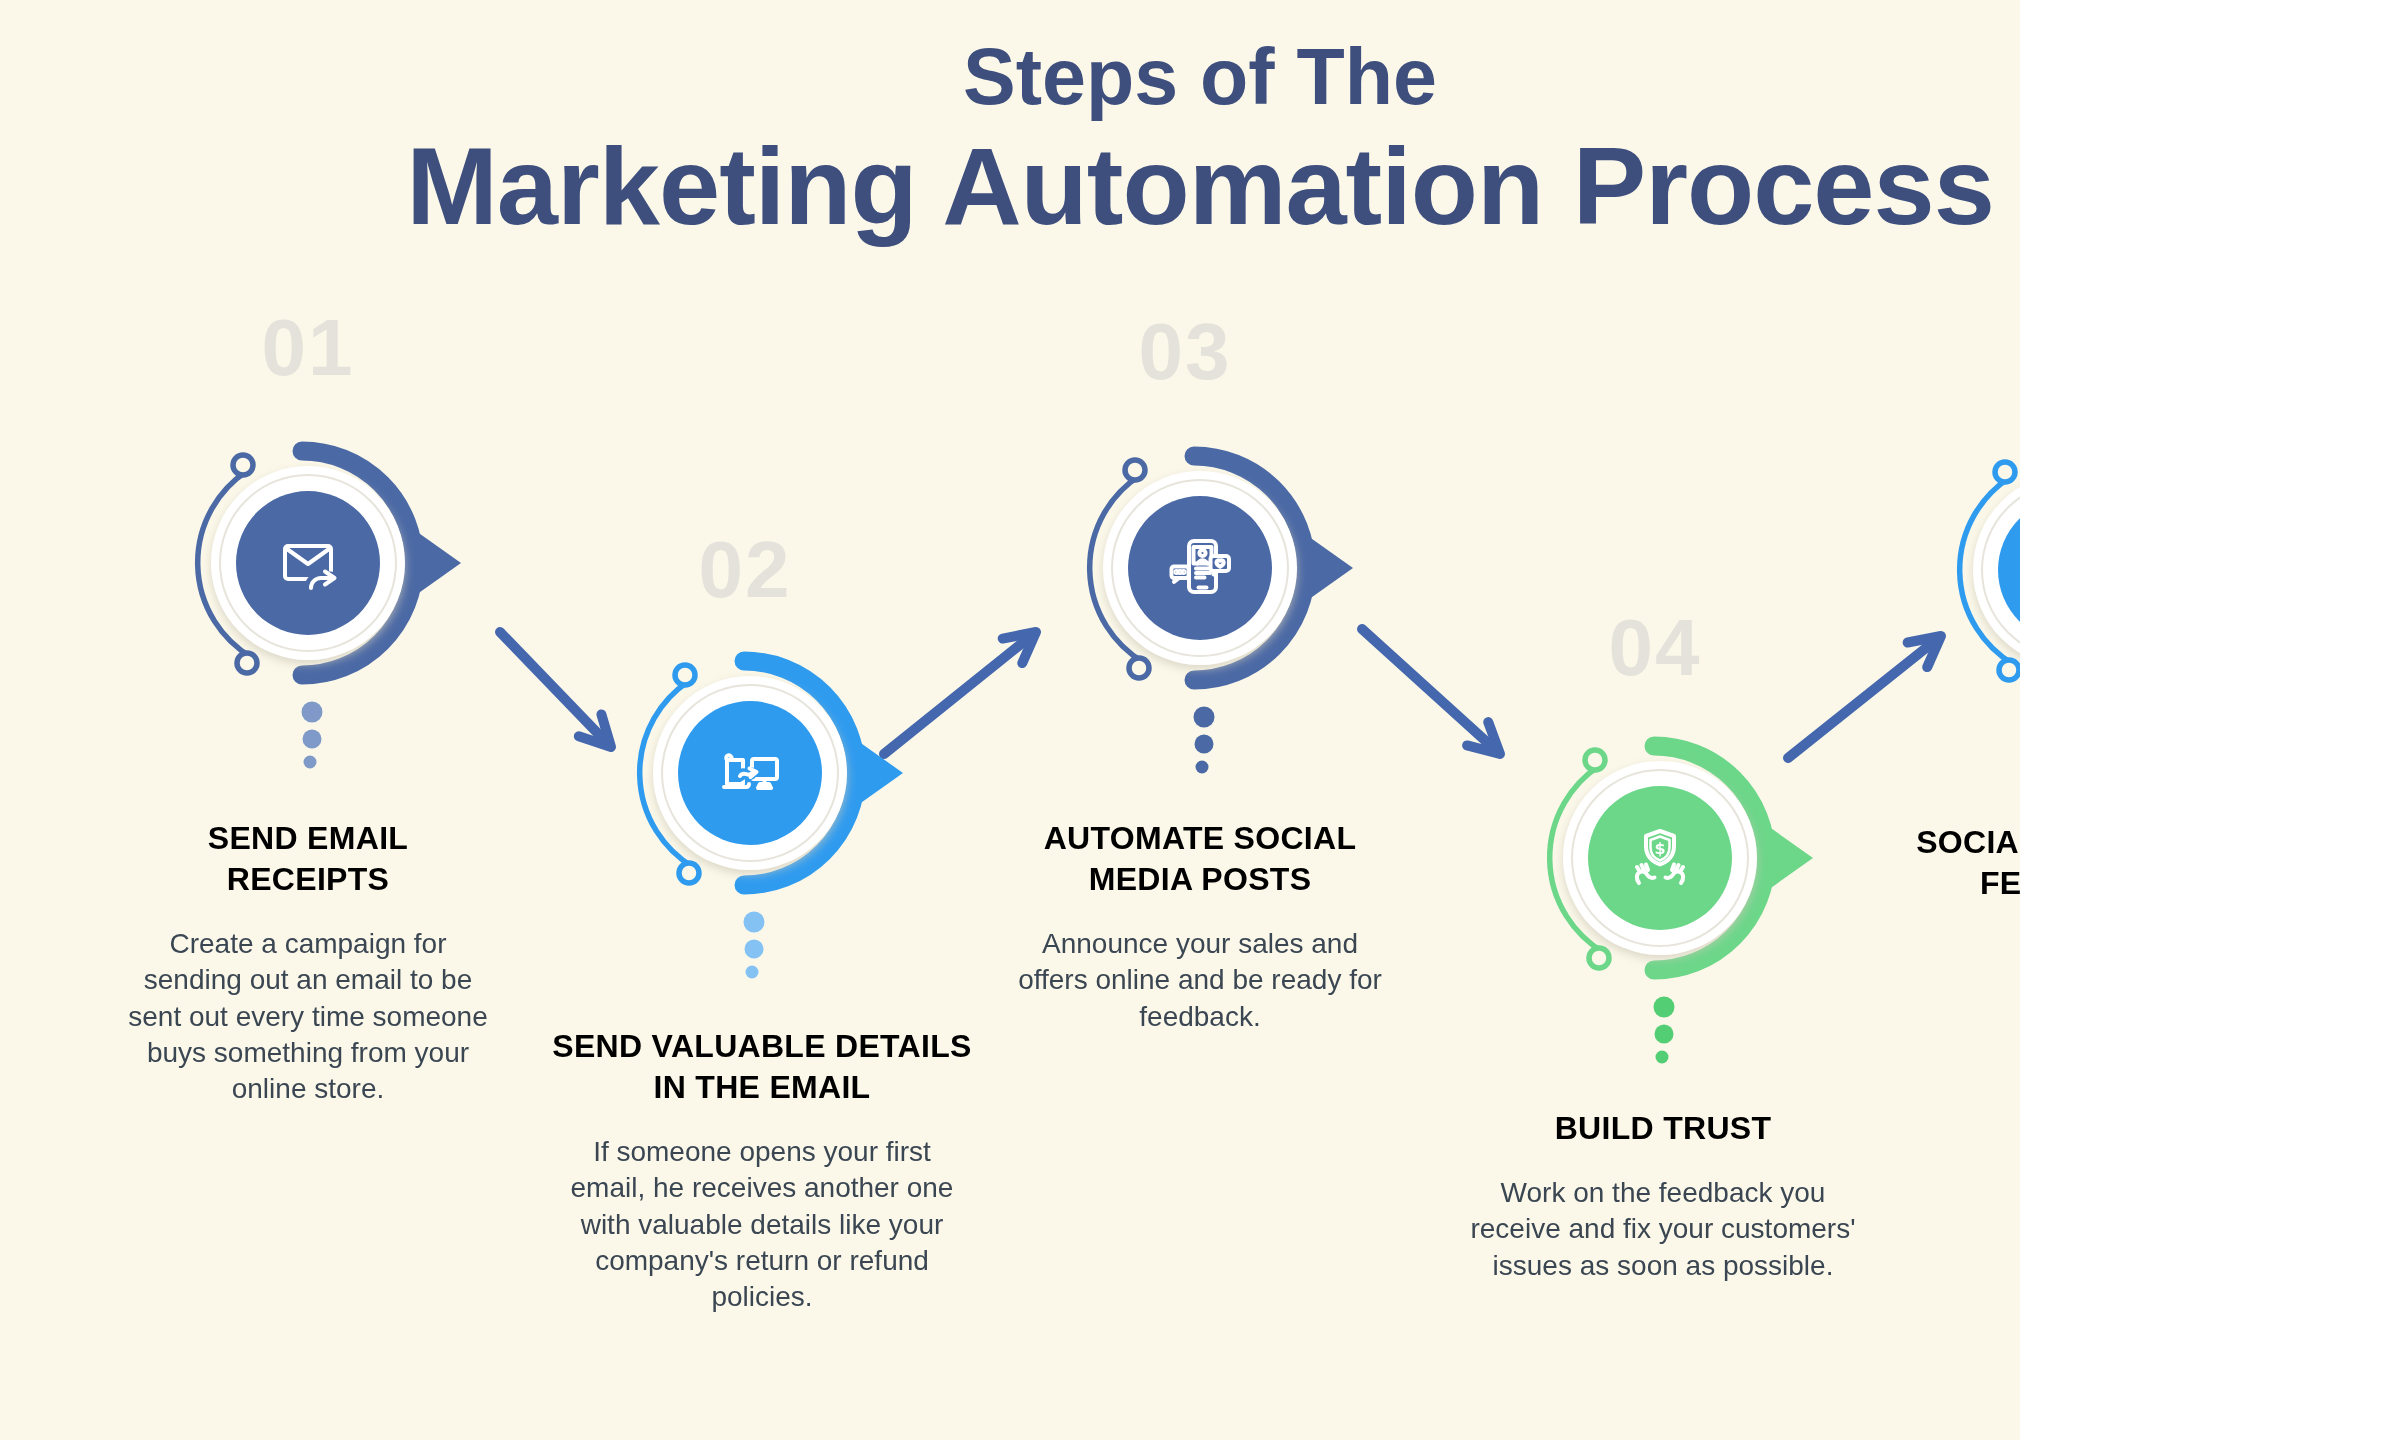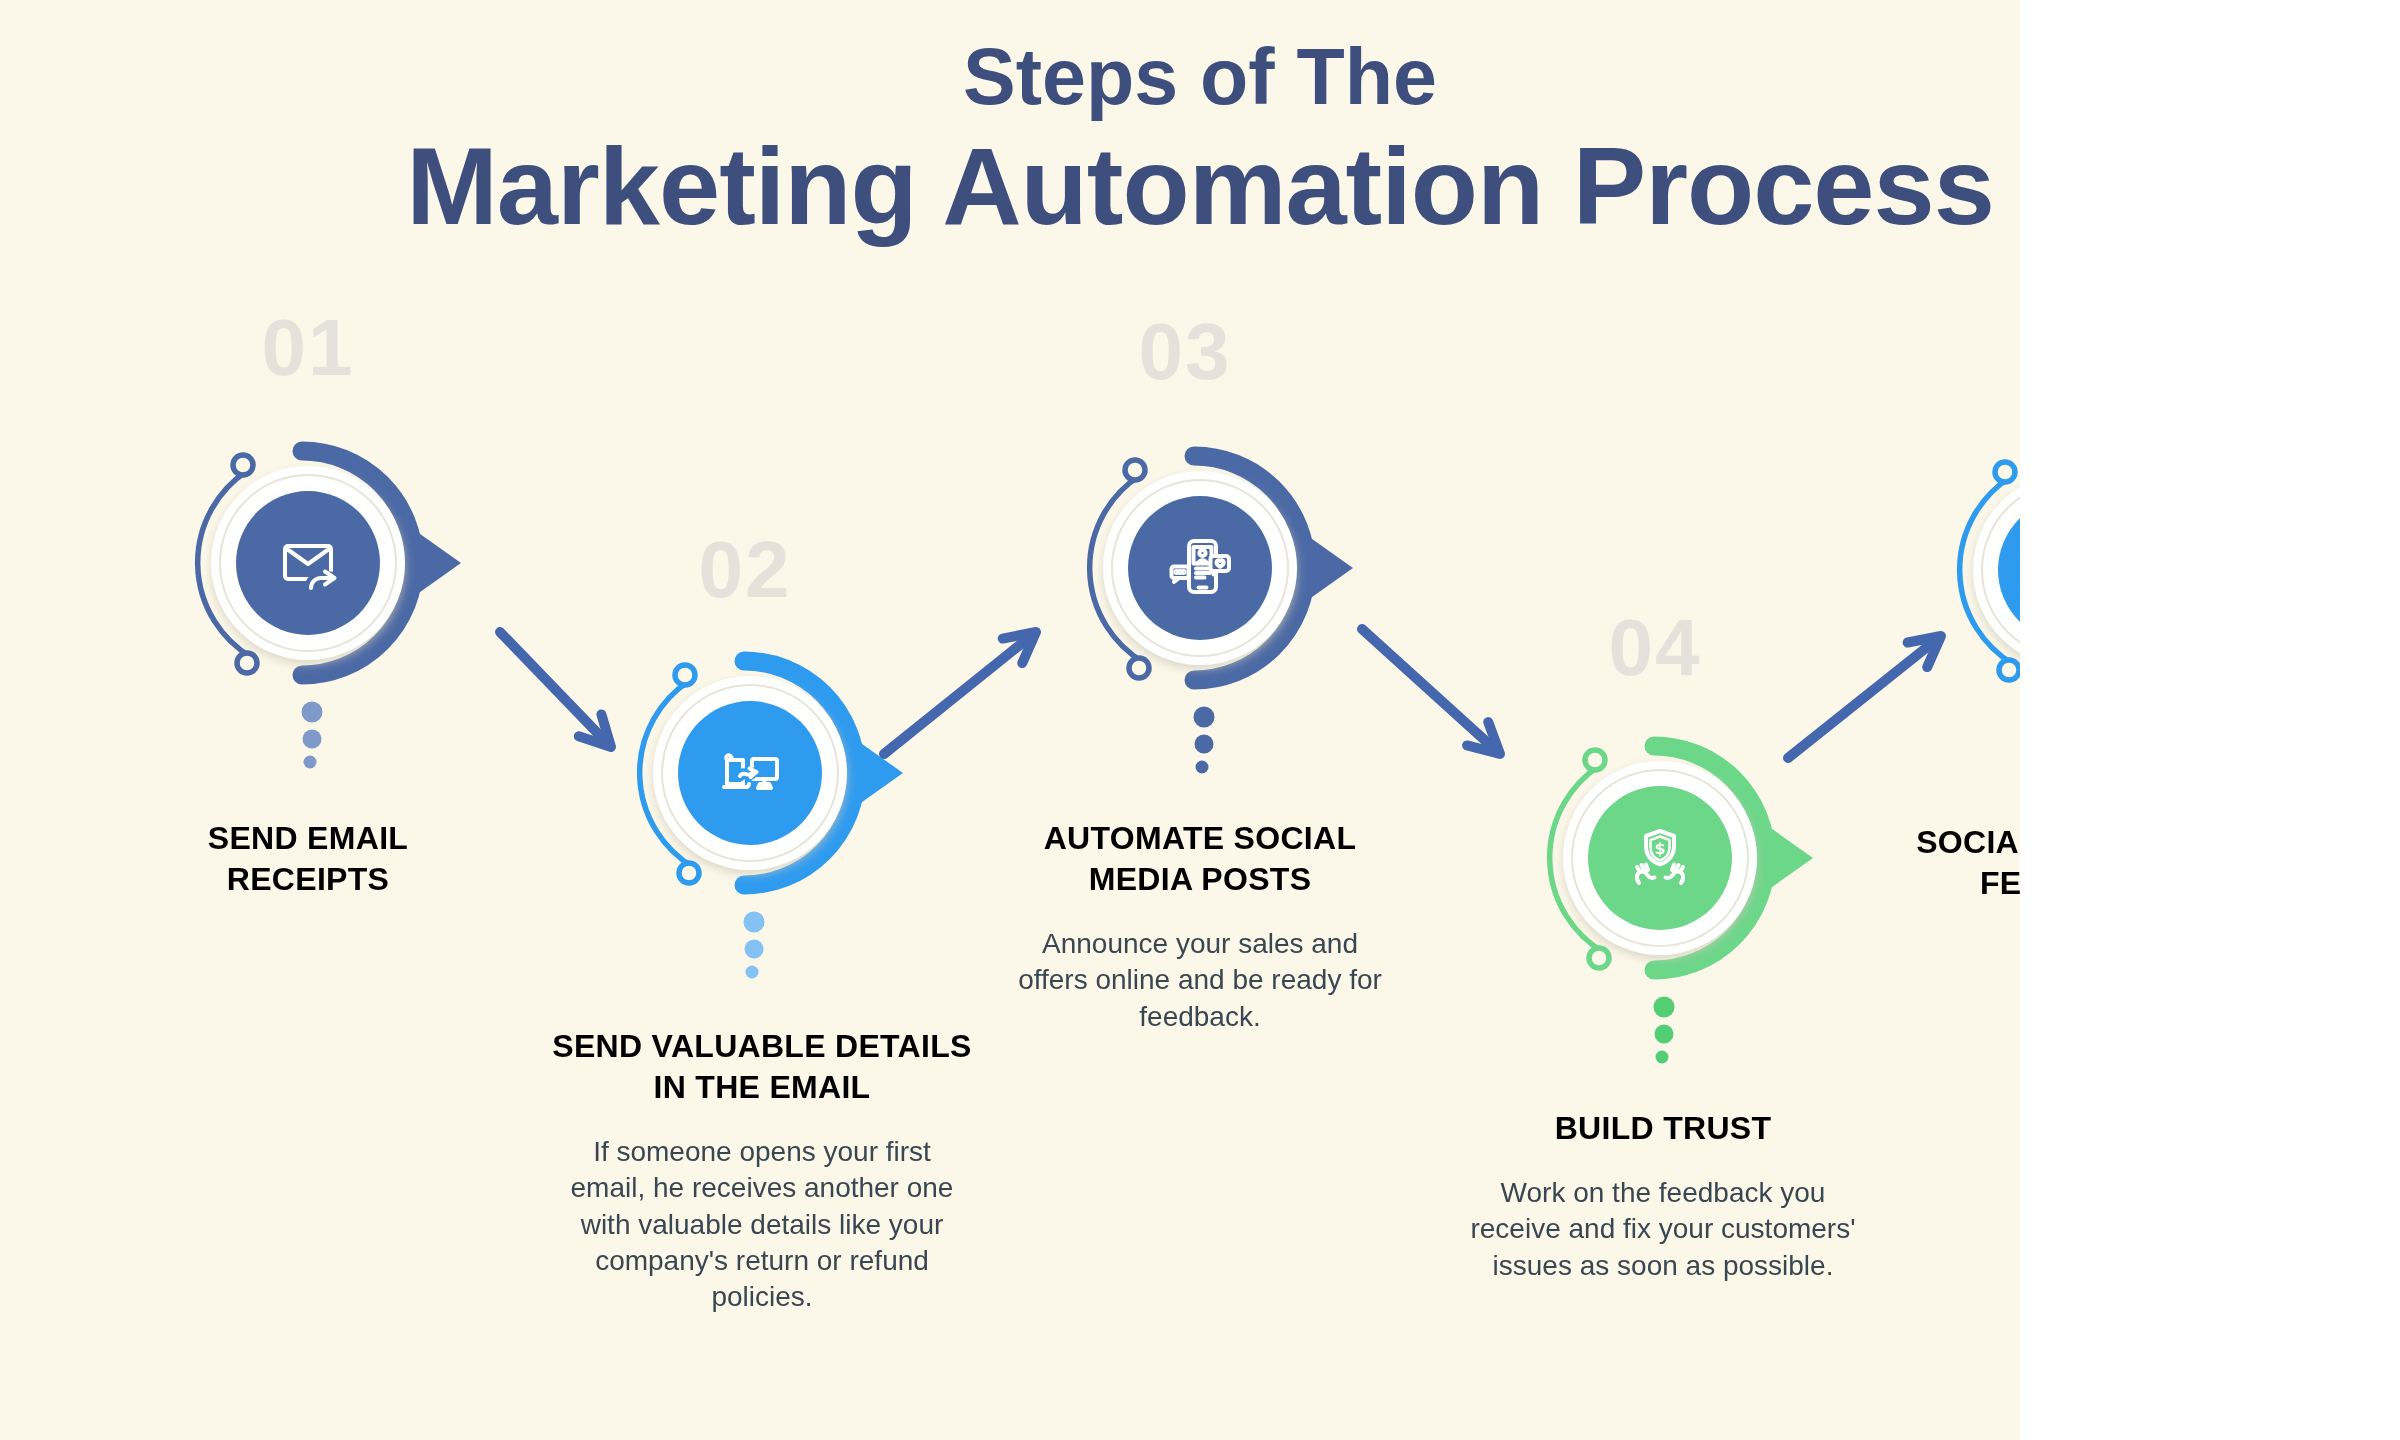--- a/index.html
+++ b/index.html
@@ -104,20 +104,21 @@
             <g transform="translate(-38,-38)" stroke="#fff" fill="none" stroke-width="4" stroke-linecap="round" stroke-linejoin="round">
               <rect x="15" y="21" width="46" height="33" rx="3"></rect>
               <path d="M17 24 L38 39 L59 24"></path>
               <path d="M41 63 a10 10 0 0 1 10 -10 h10" stroke="#4B69A5" stroke-width="13"></path>
               <path d="M41 63 a10 10 0 0 1 10 -10 h10"></path>
               <path d="M55 46.5 l9.5 6.5 -9.5 6.5"></path>
             </g>
           </svg></div>
       <div class="text">
         <h3>SEND EMAIL RECEIPTS</h3>
+        <p>Create a campaign for sending out an email to be sent out every time someone buys something from your online store.</p>
       </div>
     </div>
       <div class="step step-2">
       <div class="num">02</div>
       <div class="badge"><svg width="310" height="350" viewBox="-150 -135 310 350">
             <defs>
               <filter id="sh1" x="-40%" y="-40%" width="180%" height="180%">
                 <feDropShadow dx="0" dy="4" stdDeviation="5" flood-color="#cfcaba" flood-opacity="0.7"></feDropShadow>
               </filter>
             </defs>

